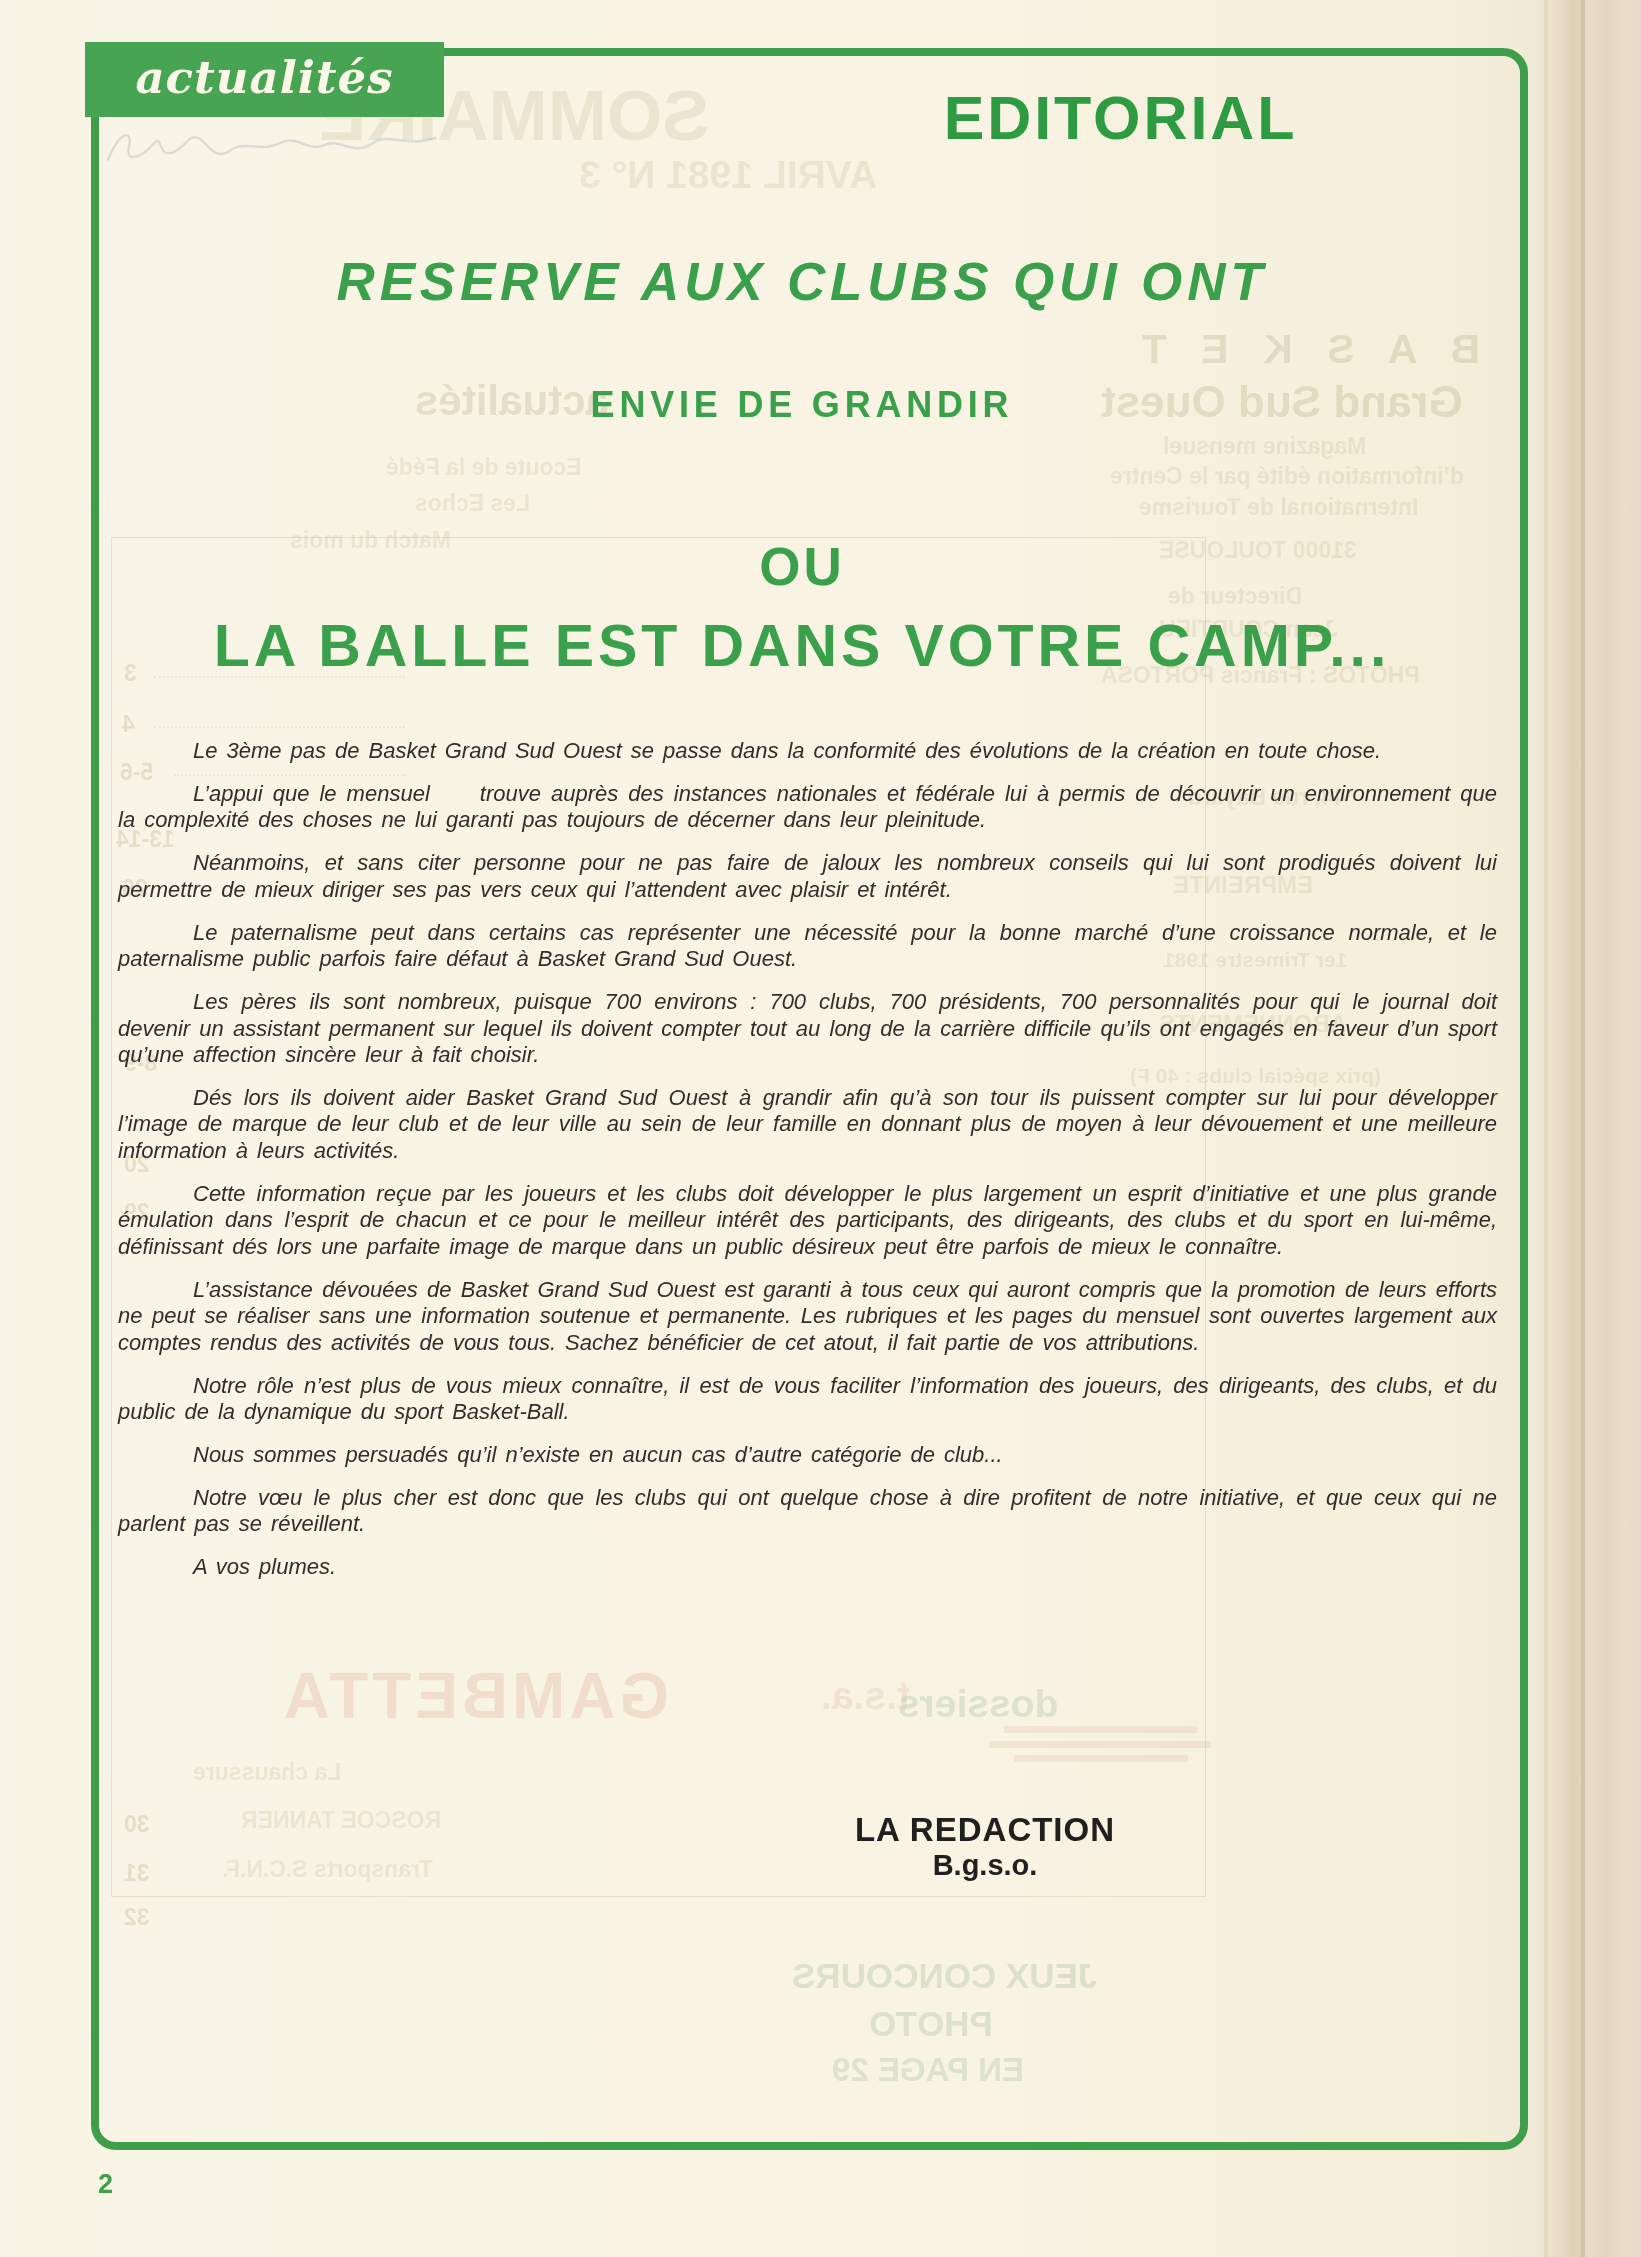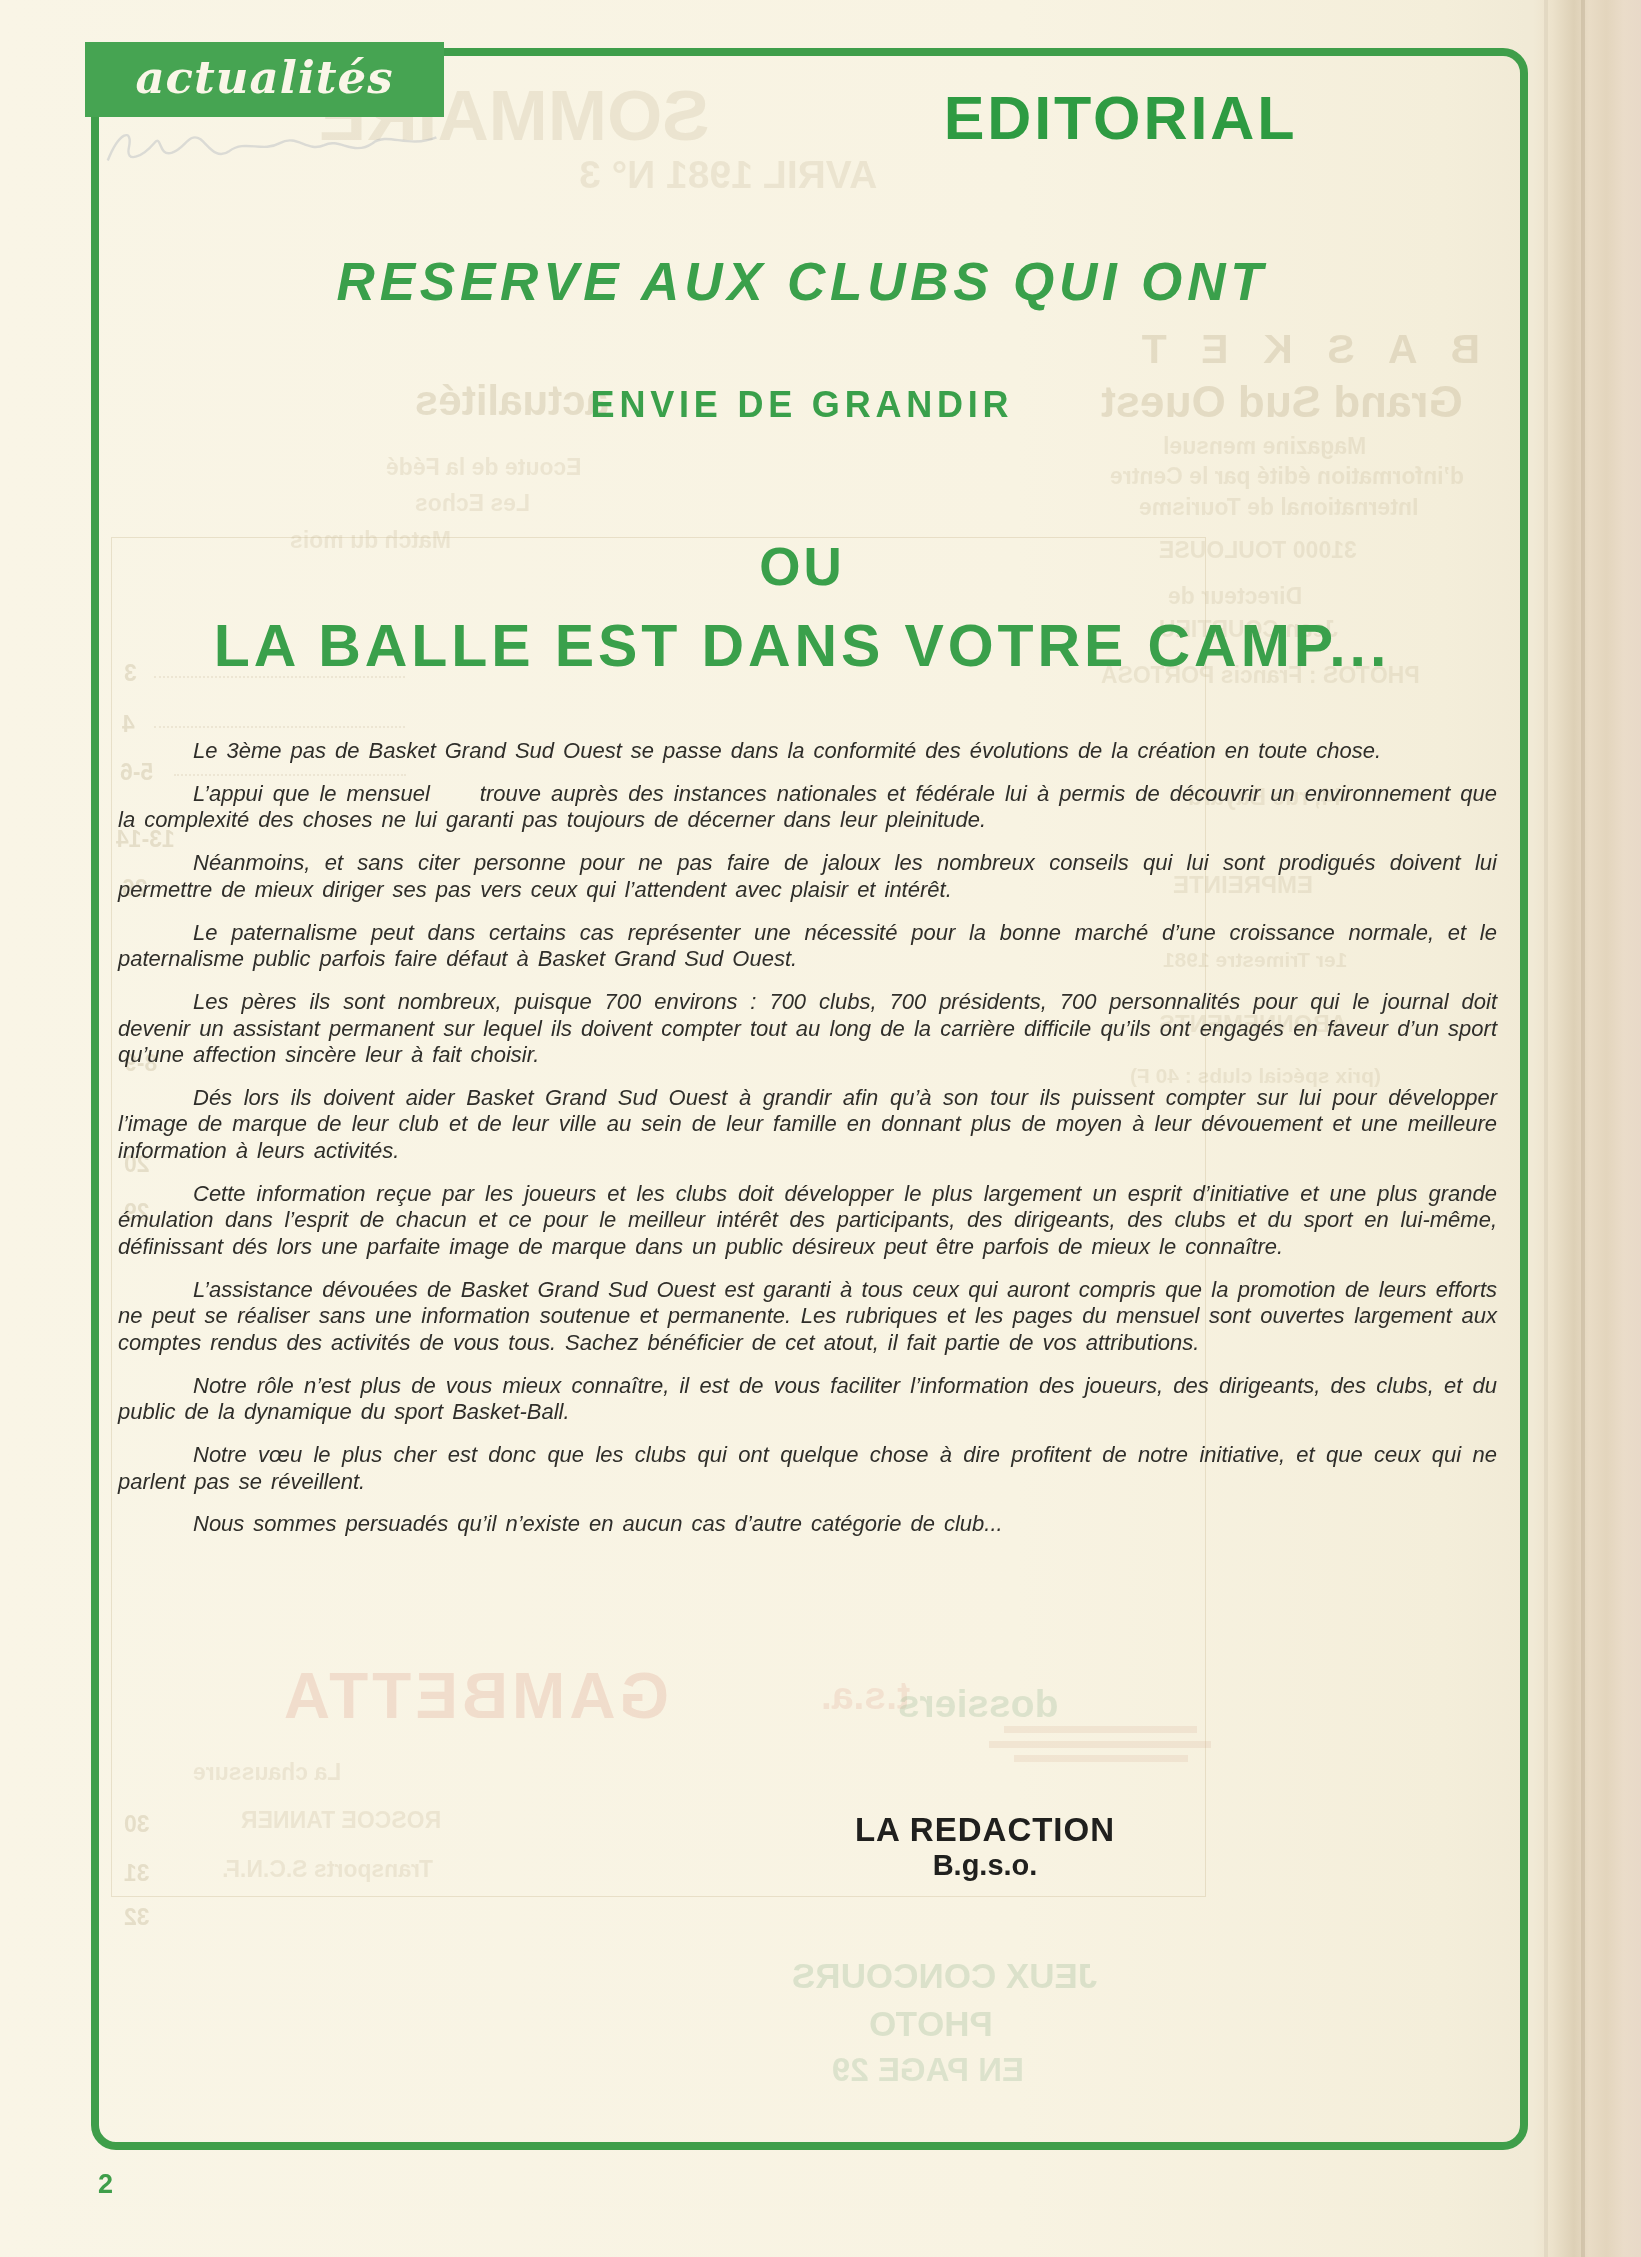--- a/index.html
+++ b/index.html
@@ -164,22 +164,23 @@
 <div class="bodycopy">
   <p>Le 3ème pas de Basket Grand Sud Ouest se passe dans la conformité des évolutions de la création en toute chose.</p>
   <p>L’appui que le mensuel&nbsp;&nbsp;&nbsp;&nbsp; trouve auprès des instances nationales et fédérale lui à permis de découvrir un environnement que la complexité des choses ne lui garanti pas toujours de décerner dans leur pleinitude.</p>
   <p>Néanmoins, et sans citer personne pour ne pas faire de jaloux les nombreux conseils qui lui sont prodigués doivent lui permettre de mieux diriger ses pas vers ceux qui l’attendent avec plaisir et intérêt.</p>
   <p>Le paternalisme peut dans certains cas représenter une nécessité pour la bonne marché d’une croissance normale, et le paternalisme public parfois faire défaut à Basket Grand Sud Ouest.</p>
   <p>Les pères ils sont nombreux, puisque 700 environs : 700 clubs, 700 présidents, 700 personnalités pour qui le journal doit devenir un assistant permanent sur lequel ils doivent compter tout au long de la carrière difficile qu’ils ont engagés en faveur d’un sport qu’une affection sincère leur à fait choisir.</p>
   <p>Dés lors ils doivent aider Basket Grand Sud Ouest à grandir afin qu’à son tour ils puissent compter sur lui pour développer l’image de marque de leur club et de leur ville au sein de leur famille en donnant plus de moyen à leur dévouement et une meilleure information à leurs activités.</p>
   <p>Cette information reçue par les joueurs et les clubs doit développer le plus largement un esprit d’initiative et une plus grande émulation dans l’esprit de chacun et ce pour le meilleur intérêt des participants, des dirigeants, des clubs et du sport en lui-même, définissant dés lors une parfaite image de marque dans un public désireux peut être parfois de mieux le connaître.</p>
   <p>L’assistance dévouées de Basket Grand Sud Ouest est garanti à tous ceux qui auront compris que la promotion de leurs efforts ne peut se réaliser sans une information soutenue et permanente. Les rubriques et les pages du mensuel sont ouvertes largement aux comptes rendus des activités de vous tous. Sachez bénéficier de cet atout, il fait partie de vos attributions.</p>
   <p>Notre rôle n’est plus de vous mieux connaître, il est de vous faciliter l’information des joueurs, des dirigeants, des clubs, et du public de la dynamique du sport Basket-Ball.</p>
+  <p>Nous sommes persuadés qu’il n’existe en aucun cas d’autre catégorie de club...</p>
   <p>Notre vœu  le plus cher est donc que les clubs qui ont quelque chose à dire profitent de notre initiative, et que ceux qui ne parlent pas se réveillent.</p>
-  <p>Nous sommes persuadés qu’il n’existe en aucun cas d’autre catégorie de club...</p>
+  <p>A vos plumes.</p>
 </div>
 
 <div class="signoff">
   <div class="l1">LA REDACTION</div>
   <div class="l2">B.g.s.o.</div>
 </div>
 
 <div class="pagenum">2</div>
 
 

